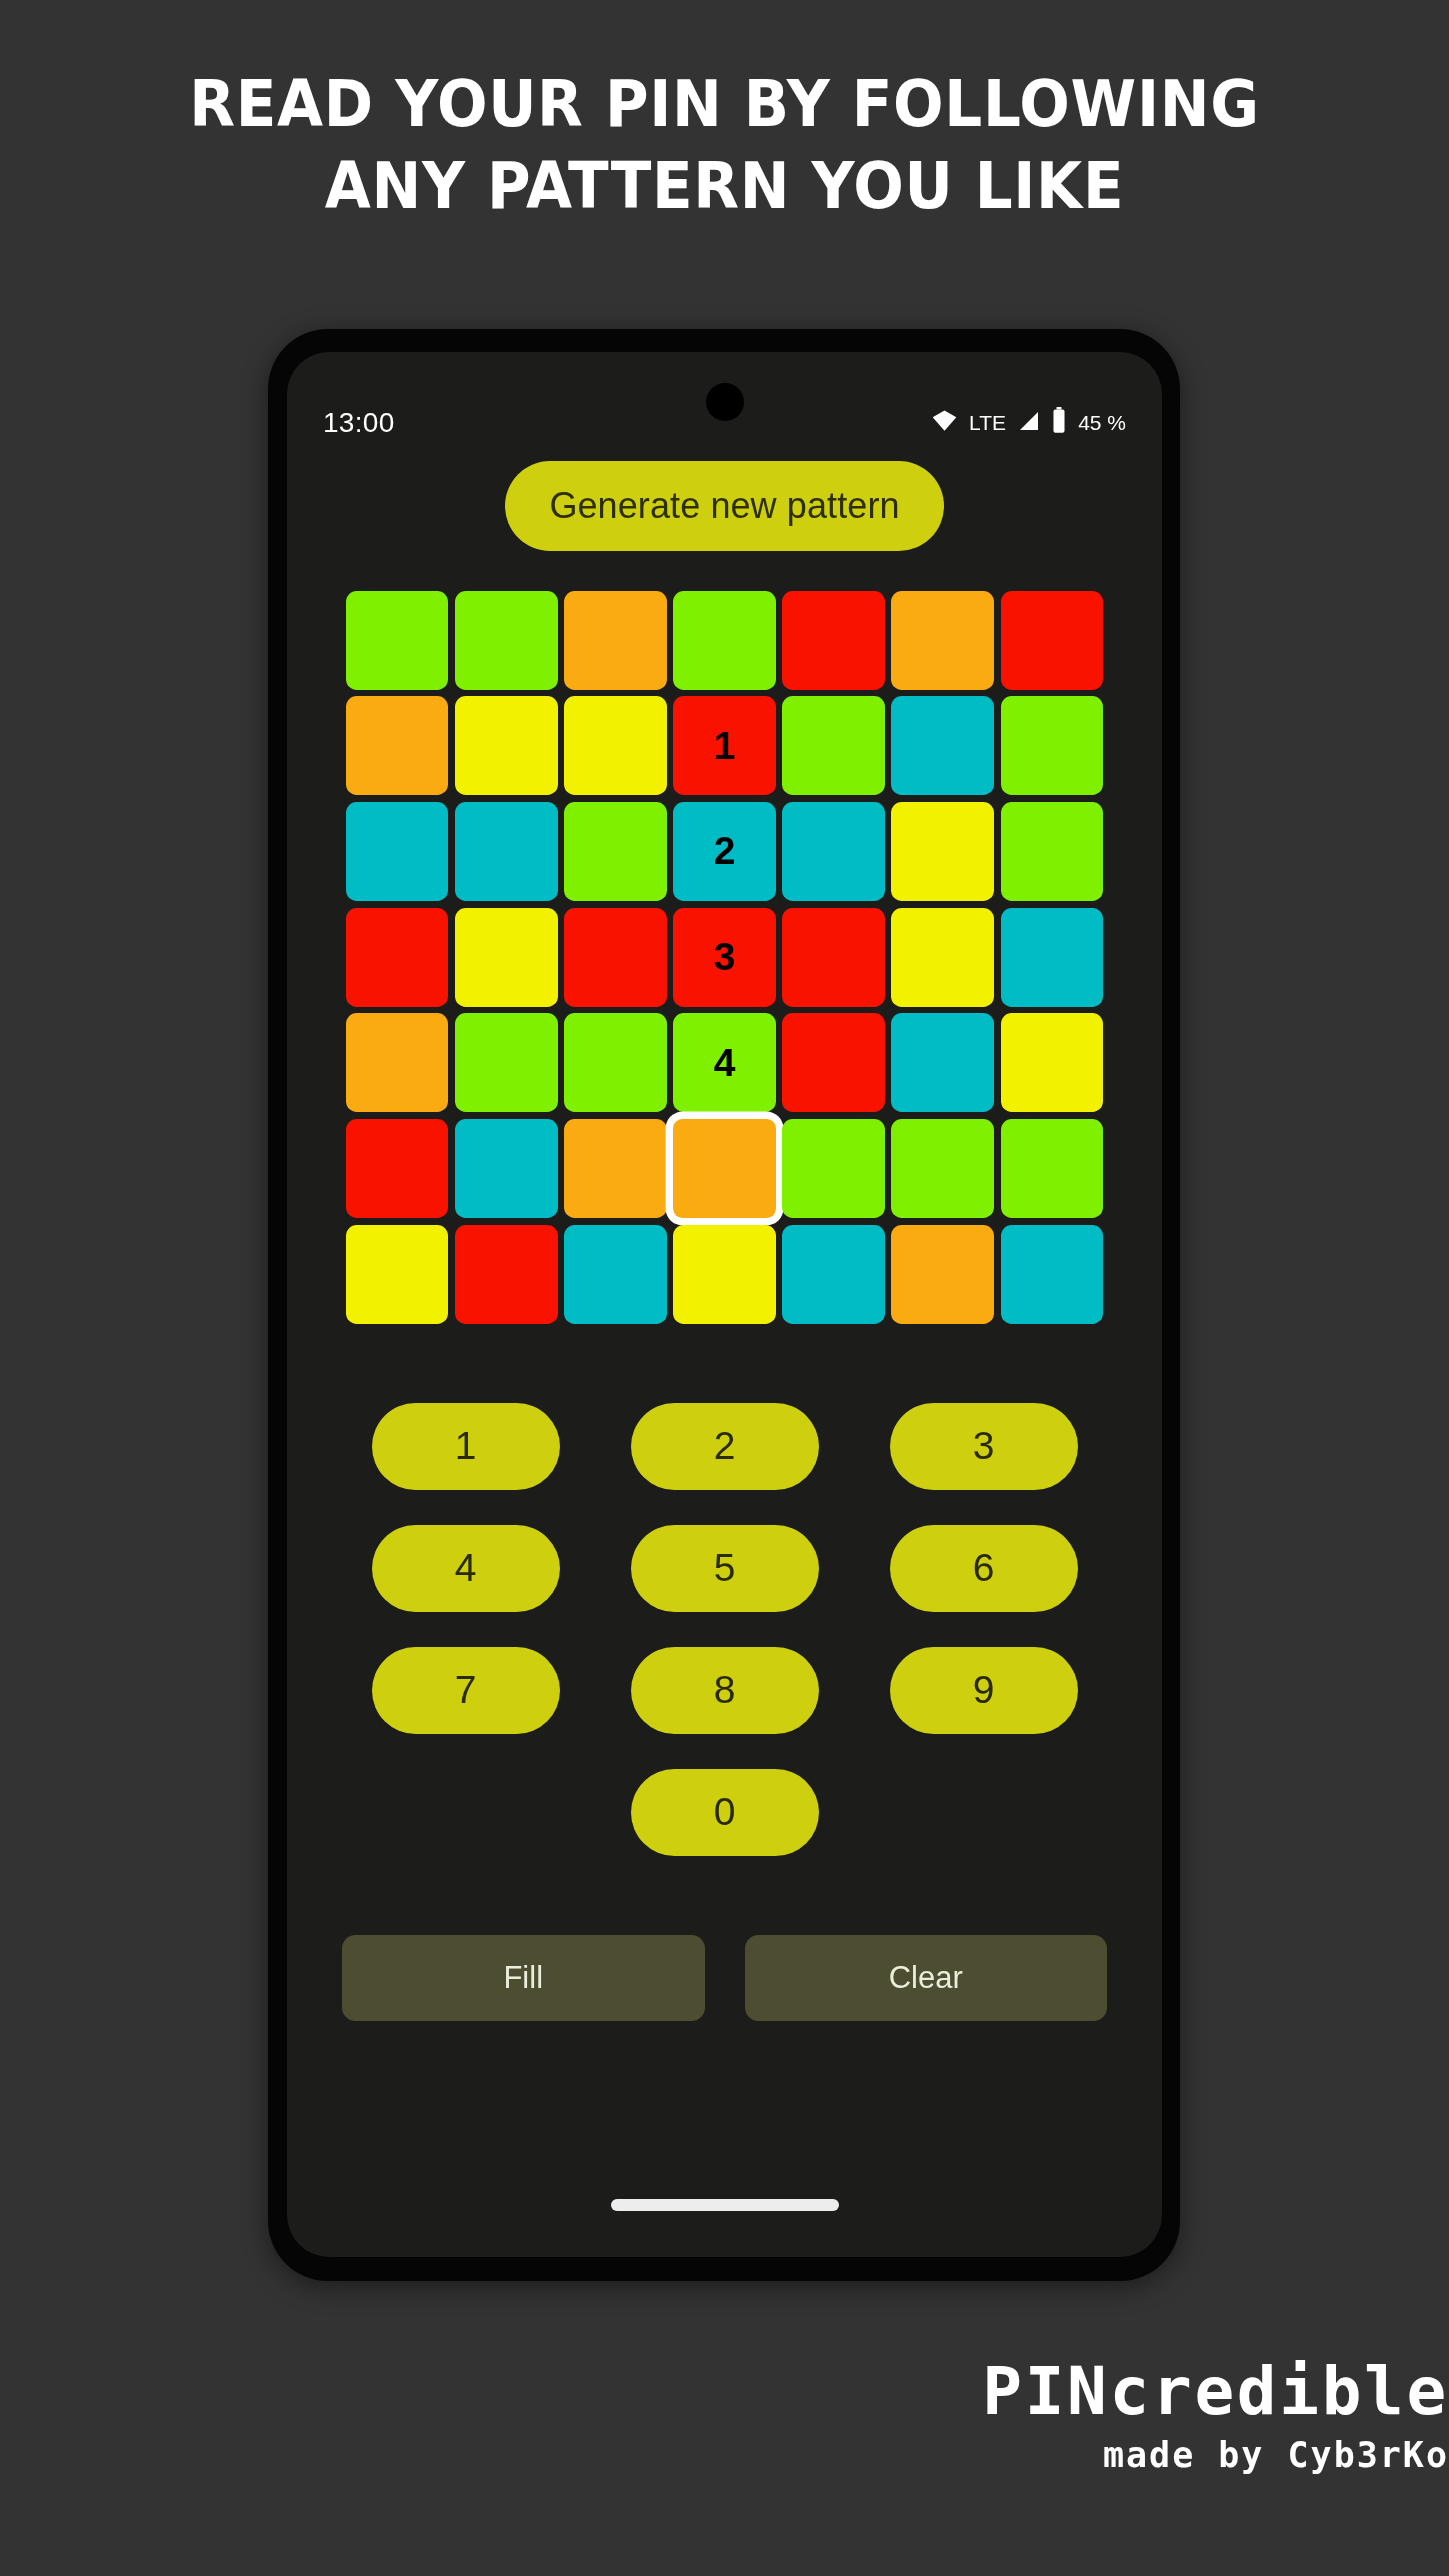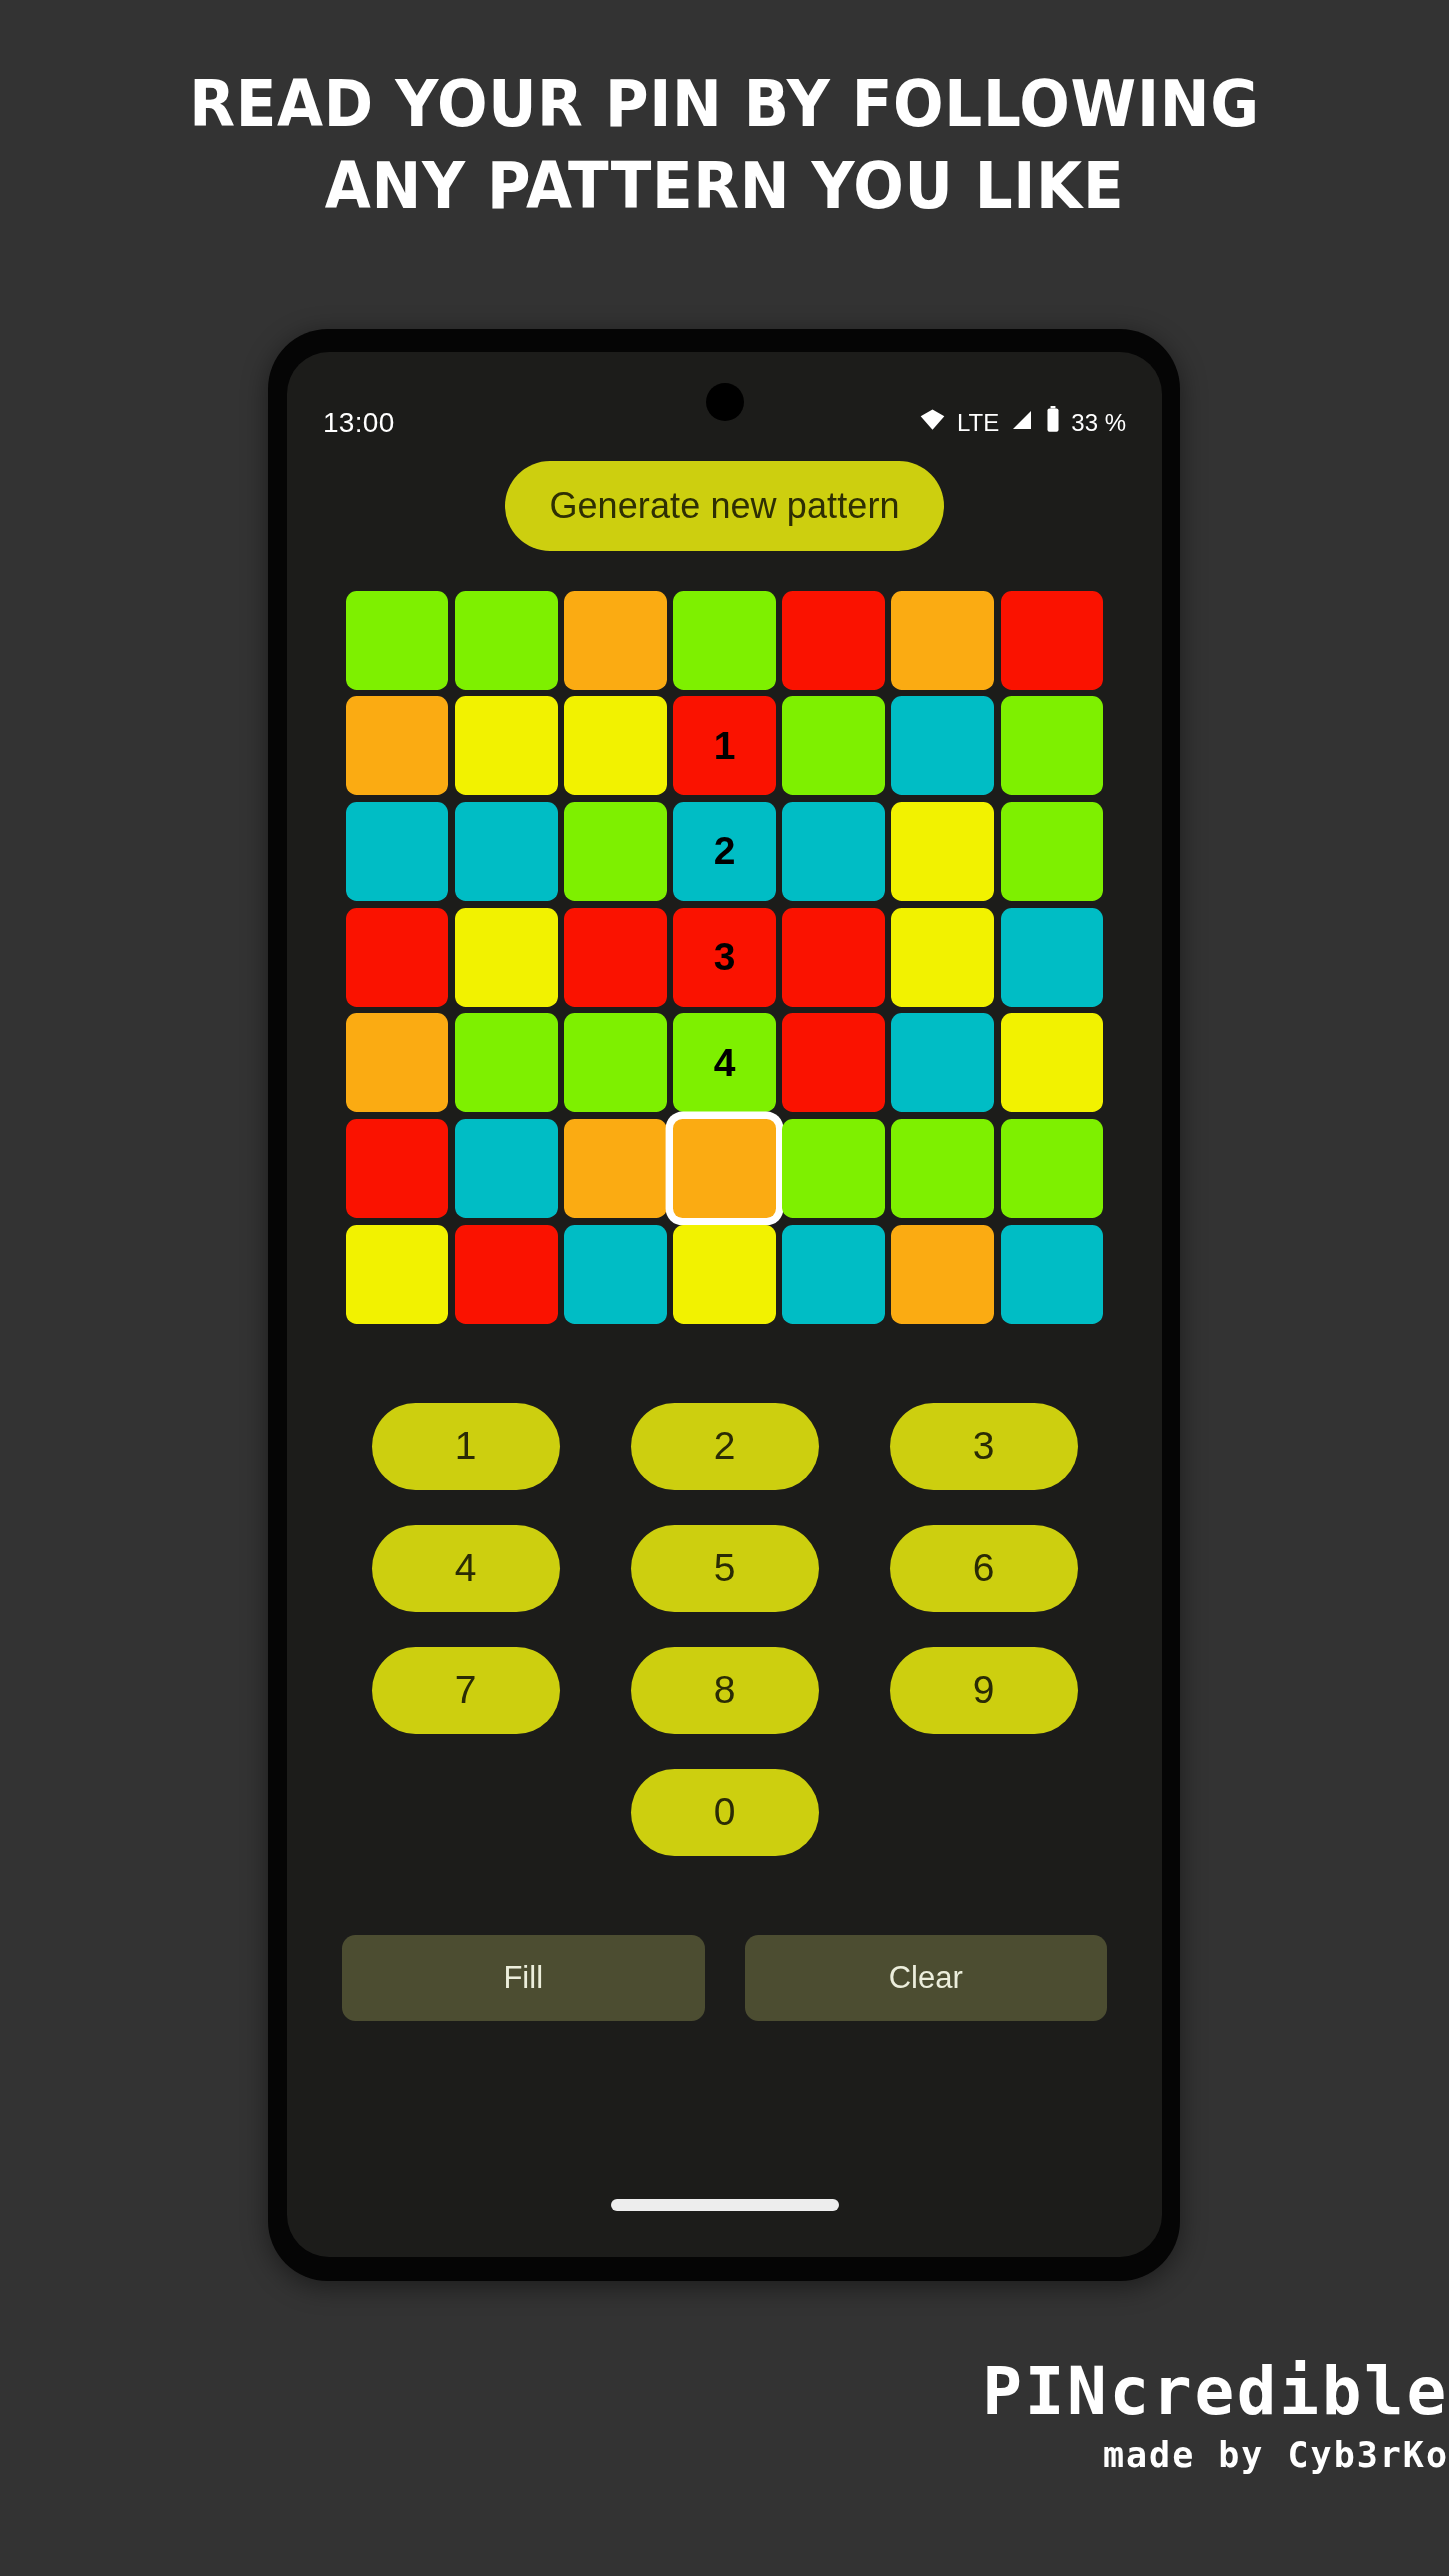--- a/index.html
+++ b/index.html
@@ -50,21 +50,21 @@
     position:relative;
     height:87px;
     display:flex; align-items:flex-end;
     padding:0 36px;
     color:#ffffff;
   }
   #status-time { font-size:28px; letter-spacing:0.3px; }
   #status-right {
     margin-left:auto;
     display:flex; align-items:center; gap:10.7px;
-    font-size:24px;
+    font-size:21px;
   }
   #camera-punch {
     position:absolute;
     left:50%; top:31px;
     transform:translateX(-50%);
     width:38px; height:38px;
     background:#000000;
     border-radius:50%;
   }
   .sb-ico { display:block; }
@@ -226,21 +226,21 @@
           <svg width="24" height="24" viewBox="0 0 24 24">
               <path d="M21 3 L21 21 L3 21 Z" fill="#ffffff"></path>
             </svg>
         </span>
         <span class="sb-ico">
           <svg width="16" height="27" viewBox="0 0 12 22">
               <rect x="4" y="0" width="4" height="2" fill="#ffffff"></rect>
               <rect x="1.5" y="2" width="9" height="19" rx="1.6" fill="#ffffff"></rect>
             </svg>
         </span>
-        <span>33 %</span>
+        <span>45 %</span>
       </div>
     </div>
 
 
     <div id="generate-row">
       <button id="generate-button">Generate new pattern</button>
     </div>
 
     <div id="pattern-grid">
         <div class="tile" style="background: rgb(126, 240, 0);"></div>

